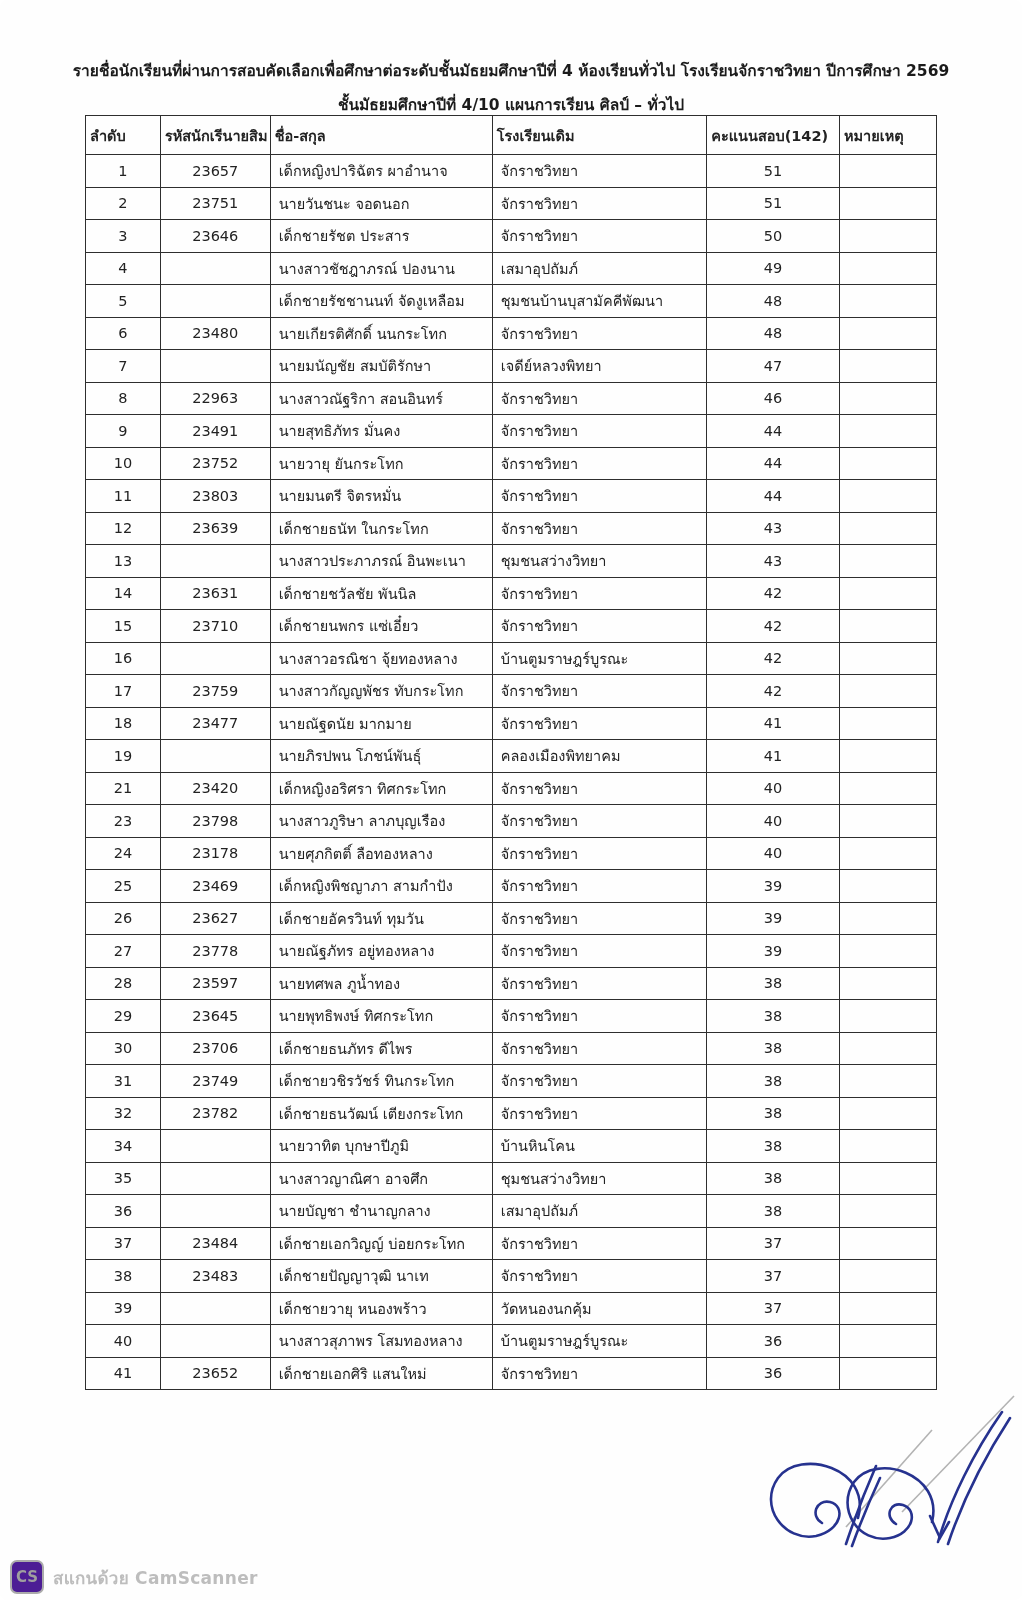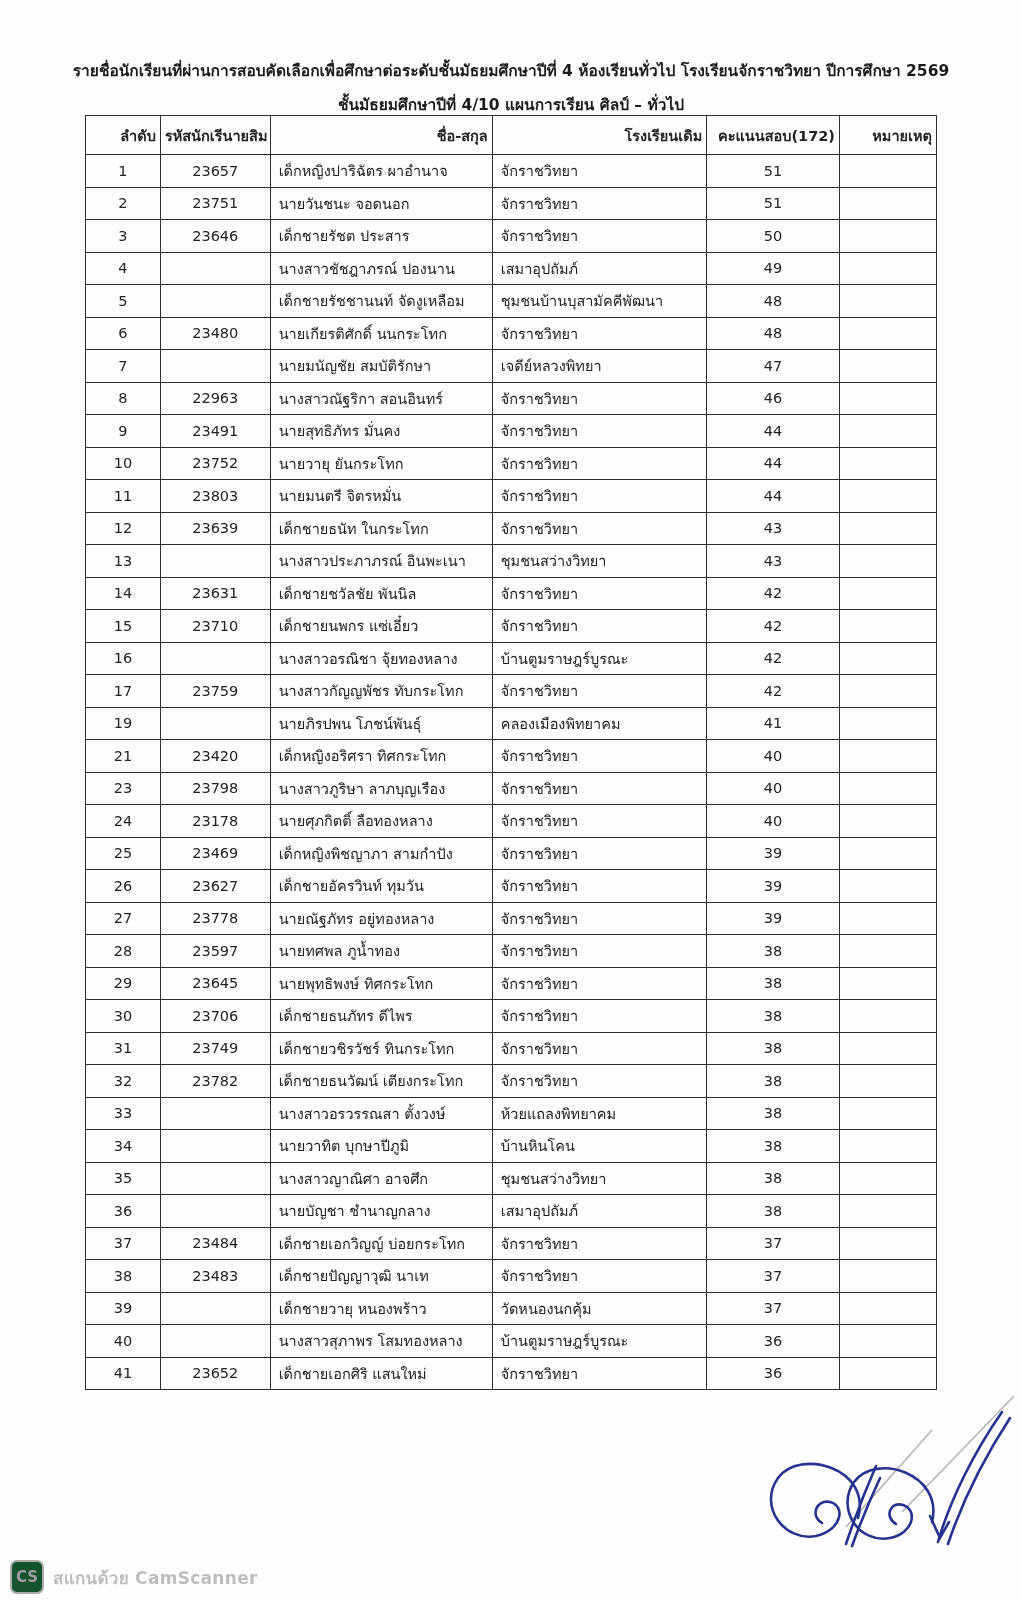--- a/index.html
+++ b/index.html
@@ -22,35 +22,35 @@
   }
   table.students{
     position:absolute;left:85px;top:115px;width:852px;
     border-collapse:collapse;table-layout:fixed;
     font-size:14.5px;color:#222;
   }
   table.students th, table.students td{
     border:1.6px solid #2e2e2e;
     padding:0 8px;overflow:hidden;white-space:nowrap;
   }
-  table.students th{height:38px;font-size:14.5px;font-weight:bold;text-align:right;padding:0 4px;}
+  table.students th{height:38px;font-size:14.5px;font-weight:bold;text-align:left;padding:0 4px;}
   table.students td{height:31.5px;}
   td.c{text-align:center;}
   td.l{text-align:left;}
   col.w-no{width:8.8%;} col.w-id{width:12.9%;} col.w-name{width:26.1%;}
   col.w-school{width:25.2%;} col.w-score{width:15.6%;} col.w-note{width:11.4%;}
   .sig-overlay{position:absolute;left:0;top:0;width:1022px;height:1600px;pointer-events:none;}
   .footer{
     position:absolute;left:10px;bottom:6px;
     display:flex;align-items:center;gap:9px;
   }
   .cs-badge{
     width:30px;height:30px;border:2.5px solid #ababab;border-radius:7px;
     display:flex;align-items:center;justify-content:center;
-    font-weight:bold;font-size:15px;color:#9f9f9f;background:#14532d;
+    font-weight:bold;font-size:15px;color:#9f9f9f;background:#4c1d95;
   }
   .scan-text{font-size:17px;color:#bdbdbd;letter-spacing:0.3px;font-weight:bold;}
 </style>
 </head>
 <body>
 
 <div class="page">
 
   <div class="doc-title">รายชื่อนักเรียนที่ผ่านการสอบคัดเลือกเพื่อศึกษาต่อระดับชั้นมัธยมศึกษาปีที่ 4 ห้องเรียนทั่วไป โรงเรียนจักราชวิทยา ปีการศึกษา 2569</div>
   <div class="doc-subtitle">ชั้นมัธยมศึกษาปีที่ 4/10 แผนการเรียน ศิลป์ – ทั่วไป</div>
@@ -63,21 +63,21 @@
       <col class="w-school">
         <col class="w-score">
         <col class="w-note">
     </colgroup>
     <thead>
       <tr id="table-head-row">
           <th>ลำดับ</th>
           <th>รหัสนักเรีนายสิม</th>
           <th>ชื่อ-สกุล</th>
           <th>โรงเรียนเดิม</th>
-          <th>คะแนนสอบ(172)</th>
+          <th>คะแนนสอบ(142)</th>
           <th>หมายเหตุ</th>
         </tr>
     </thead>
     <tbody id="table-body">
         <tr>
           <td class="c">1</td>
           <td class="c">23657</td>
           <td class="l">เด็กหญิงปาริฉัตร ผาอำนาจ</td>
           <td class="l">จักราชวิทยา</td>
           <td class="c">51</td>
@@ -205,20 +205,28 @@
         </tr>
         <tr>
           <td class="c">17</td>
           <td class="c">23759</td>
           <td class="l">นางสาวกัญญพัชร ทับกระโทก</td>
           <td class="l">จักราชวิทยา</td>
           <td class="c">42</td>
           <td class="c"></td>
         </tr>
         <tr>
+          <td class="c">18</td>
+          <td class="c">23477</td>
+          <td class="l">นายณัฐดนัย มากมาย</td>
+          <td class="l">จักราชวิทยา</td>
+          <td class="c">41</td>
+          <td class="c"></td>
+        </tr>
+        <tr>
           <td class="c">19</td>
           <td class="c"></td>
           <td class="l">นายภิรปพน โภชน์พันธุ์</td>
           <td class="l">คลองเมืองพิทยาคม</td>
           <td class="c">41</td>
           <td class="c"></td>
         </tr>
         <tr>
           <td class="c">21</td>
           <td class="c">23420</td>
@@ -297,28 +305,20 @@
           <td class="l">เด็กชายวชิรวัชร์ ทินกระโทก</td>
           <td class="l">จักราชวิทยา</td>
           <td class="c">38</td>
           <td class="c"></td>
         </tr>
         <tr>
           <td class="c">32</td>
           <td class="c">23782</td>
           <td class="l">เด็กชายธนวัฒน์ เตียงกระโทก</td>
           <td class="l">จักราชวิทยา</td>
-          <td class="c">38</td>
-          <td class="c"></td>
-        </tr>
-        <tr>
-          <td class="c">33</td>
-          <td class="c"></td>
-          <td class="l">นางสาวอรวรรณสา ตั้งวงษ์</td>
-          <td class="l">ห้วยแถลงพิทยาคม</td>
           <td class="c">38</td>
           <td class="c"></td>
         </tr>
         <tr>
           <td class="c">34</td>
           <td class="c"></td>
           <td class="l">นายวาทิต บุกษาปีภูมิ</td>
           <td class="l">บ้านหินโคน</td>
           <td class="c">38</td>
           <td class="c"></td>

